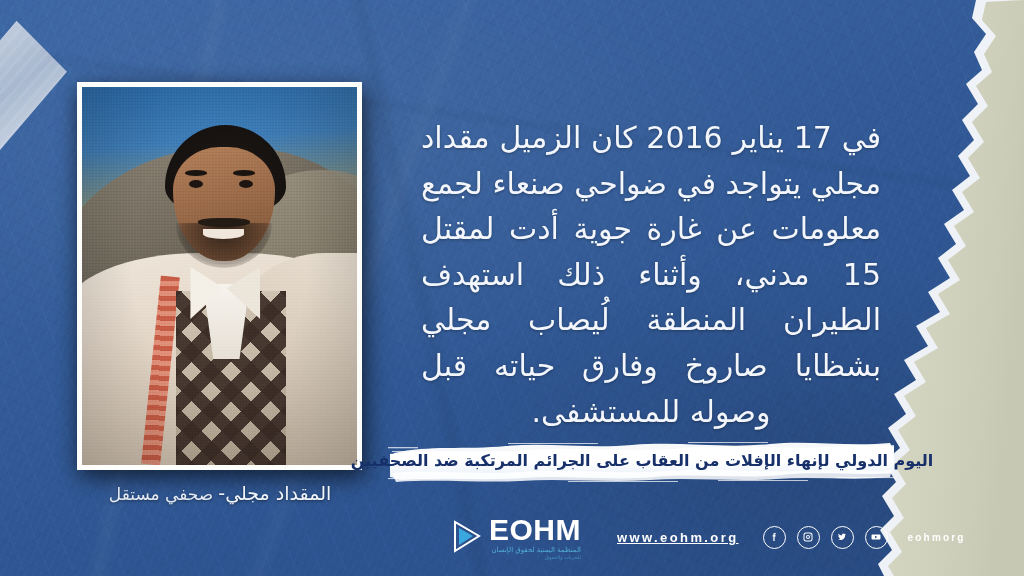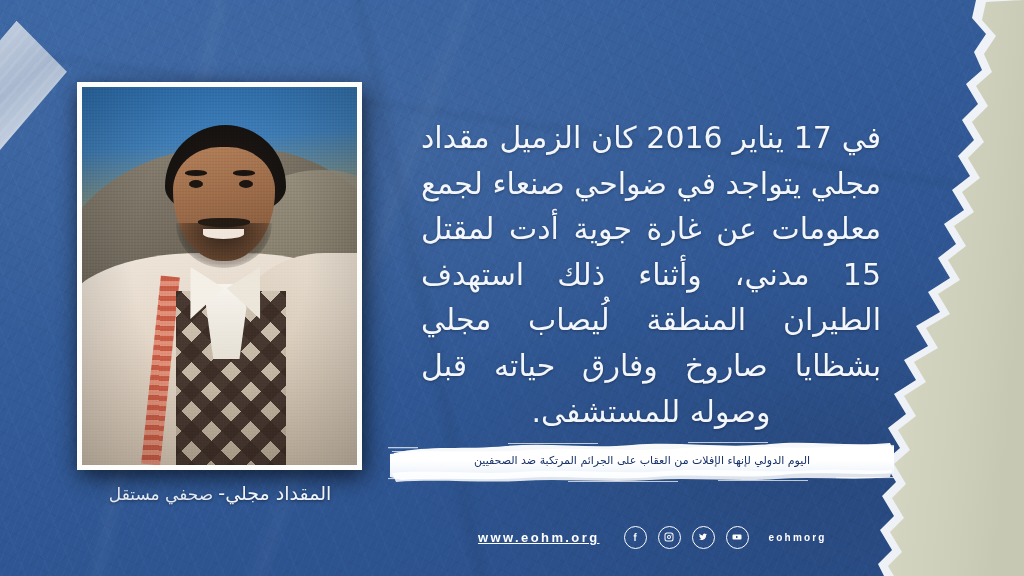--- a/index.html
+++ b/index.html
@@ -201,22 +201,22 @@
   
   .banner{
     position:absolute; left:388px; top:437px; width:508px; height:46px;
   }
   .banner svg{ position:absolute; inset:0; width:100%; height:100%; }
   .banner-text{
     position:absolute; inset:0;
     display:flex; align-items:center; justify-content:center;
     direction:rtl;
     color:#17306a;
-    font-size:11px;
-    font-weight:400;
+    font-size:16px;
+    font-weight:700;
     letter-spacing:.1px;
     white-space:nowrap;
     z-index:2;
   }
 
   
   .footer{
     position:absolute; left:452px; top:506px;
     height:62px; display:flex; align-items:center; gap:0;
   }
@@ -227,21 +227,21 @@
     font-size:30px; font-weight:700; color:#ffffff;
     letter-spacing:.5px; font-family:"Liberation Sans",sans-serif;
   }
   .logo-sub{
     font-size:7px; color:#56b7e0; direction:rtl;
     letter-spacing:.2px; margin-top:2px; white-space:nowrap;
     opacity:.9;
   }
   .logo-sub2{ font-size:5px; color:#3f8fbe; direction:rtl; margin-top:1px; }
   .site-url{
-    margin-left:26px;
+    margin-left:36px;
     font-size:13px; font-weight:700; color:#ffffff;
     letter-spacing:2.4px; white-space:nowrap;
     font-family:"Liberation Sans",sans-serif;
   }
   .socials{ display:flex; align-items:center; gap:11px; margin-left:24px; }
   .soc{
     width:23px; height:23px; border-radius:50%;
     border:1.6px solid #ffffff;
     display:flex; align-items:center; justify-content:center;
     color:#ffffff;
@@ -354,20 +354,31 @@
           <rect x="300" y="5" width="80" height="1"></rect>
         <rect x="180" y="44" width="110" height="1"></rect>
           <rect x="330" y="43" width="90" height="1"></rect>
       </g>
     </svg>
     <div class="banner-text">اليوم الدولي لإنهاء الإفلات من العقاب على الجرائم المرتكبة ضد الصحفيين</div>
   </div>
 
   <div class="footer">
 
+    <div class="logo">
+      <svg class="logo-mark" viewBox="0 0 30 34" aria-hidden="true">
+        <path d="M3,2 L3,31 L27,16 Z" fill="none" stroke="#ffffff" stroke-width="2"></path>
+        <path d="M7,8 L7,25 L21,16 Z" fill="#3aa8de"></path>
+      </svg>
+      <div class="logo-text">
+        <div class="logo-word">EOHM</div>
+        <div class="logo-sub">المنظمة اليمنية لحقوق الإنسان</div>
+        <div class="logo-sub2">للحريات والحقوق</div>
+      </div>
+    </div>
 
     <a class="site-url" href="#">www.eohm.org</a>
 
     <div class="socials">
       <span class="soc">
         <svg viewBox="0 0 24 24" aria-hidden="true">
             <path d="M15.5 8.5h-2.2V7.2c0-.6.4-.8.7-.8h1.4V4h-2c-2.2 0-2.7 1.6-2.7 2.7v1.8H9.2V11h1.5v9h2.6v-9h1.8z"></path>
           </svg>
       </span>
       <span class="soc">

